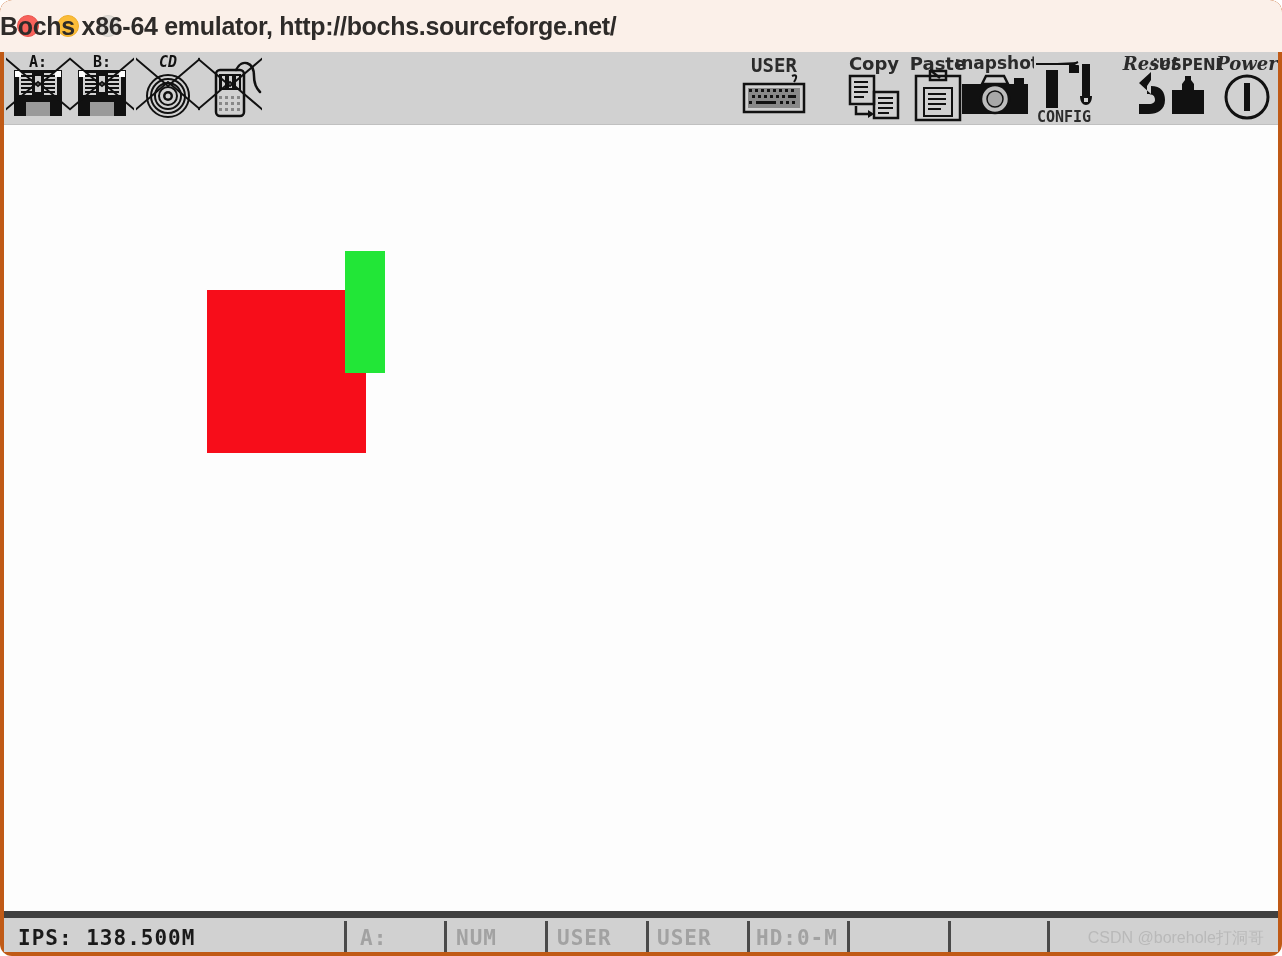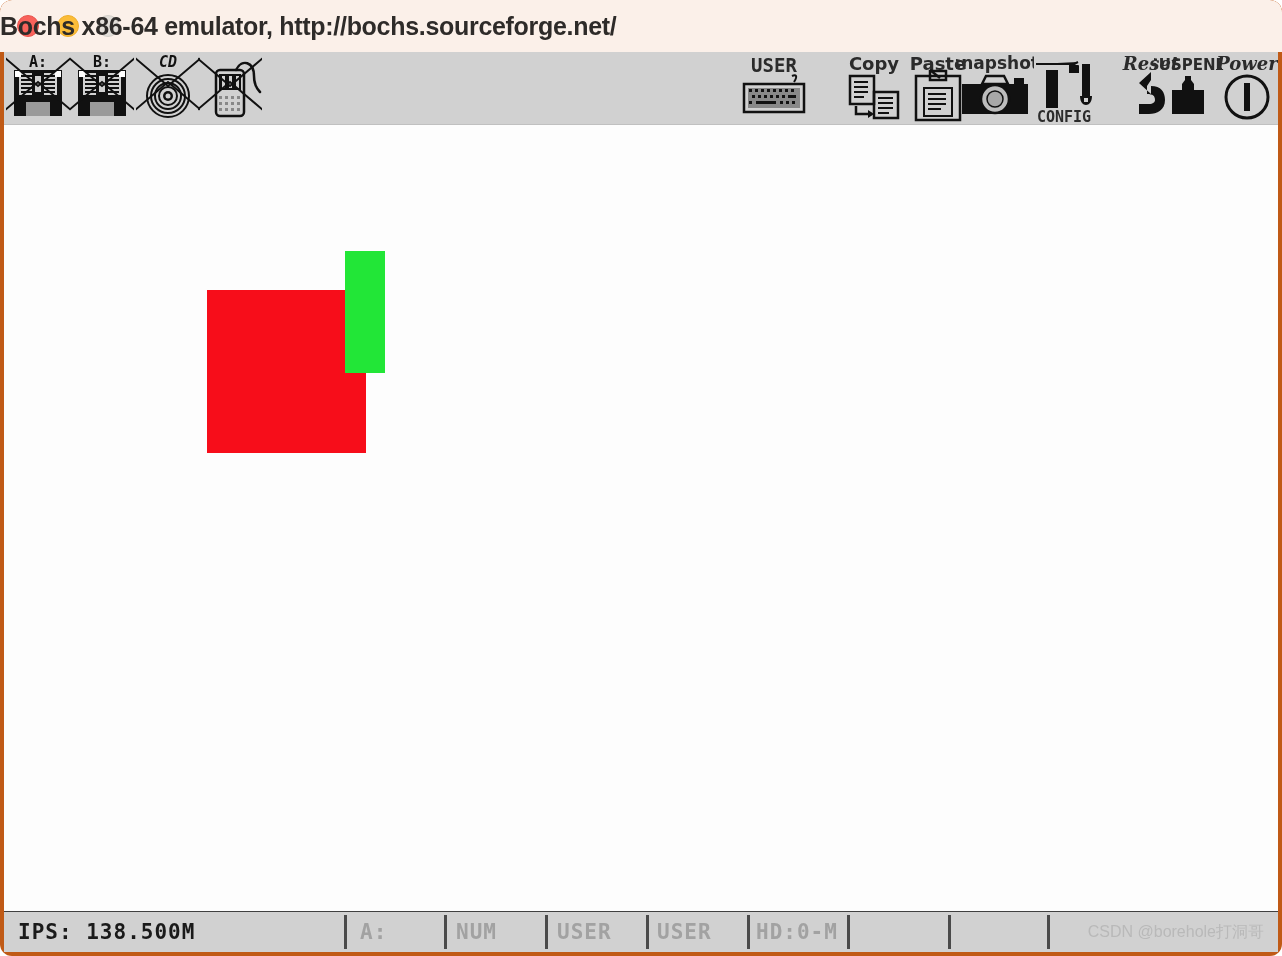--- a/index.html
+++ b/index.html
@@ -88,21 +88,21 @@
     background: #fdfdfd;
   }
   .guest-rect { position: absolute; }
 
   
   #status-bar {
     position: absolute;
     left: 0; bottom: 0;
     width: 1274px; height: 41px;
     background: #d1d1d1;
-    border-top: 1px solid #404040;
+    border-top: 7px solid #404040;
   }
   .status-cell {
     position: absolute;
     top: 0; height: 40px;
     display: flex;
     align-items: center;
     font-family: "DejaVu Sans Mono", monospace;
     font-size: 21px;
     font-weight: bold;
     letter-spacing: 1px;

